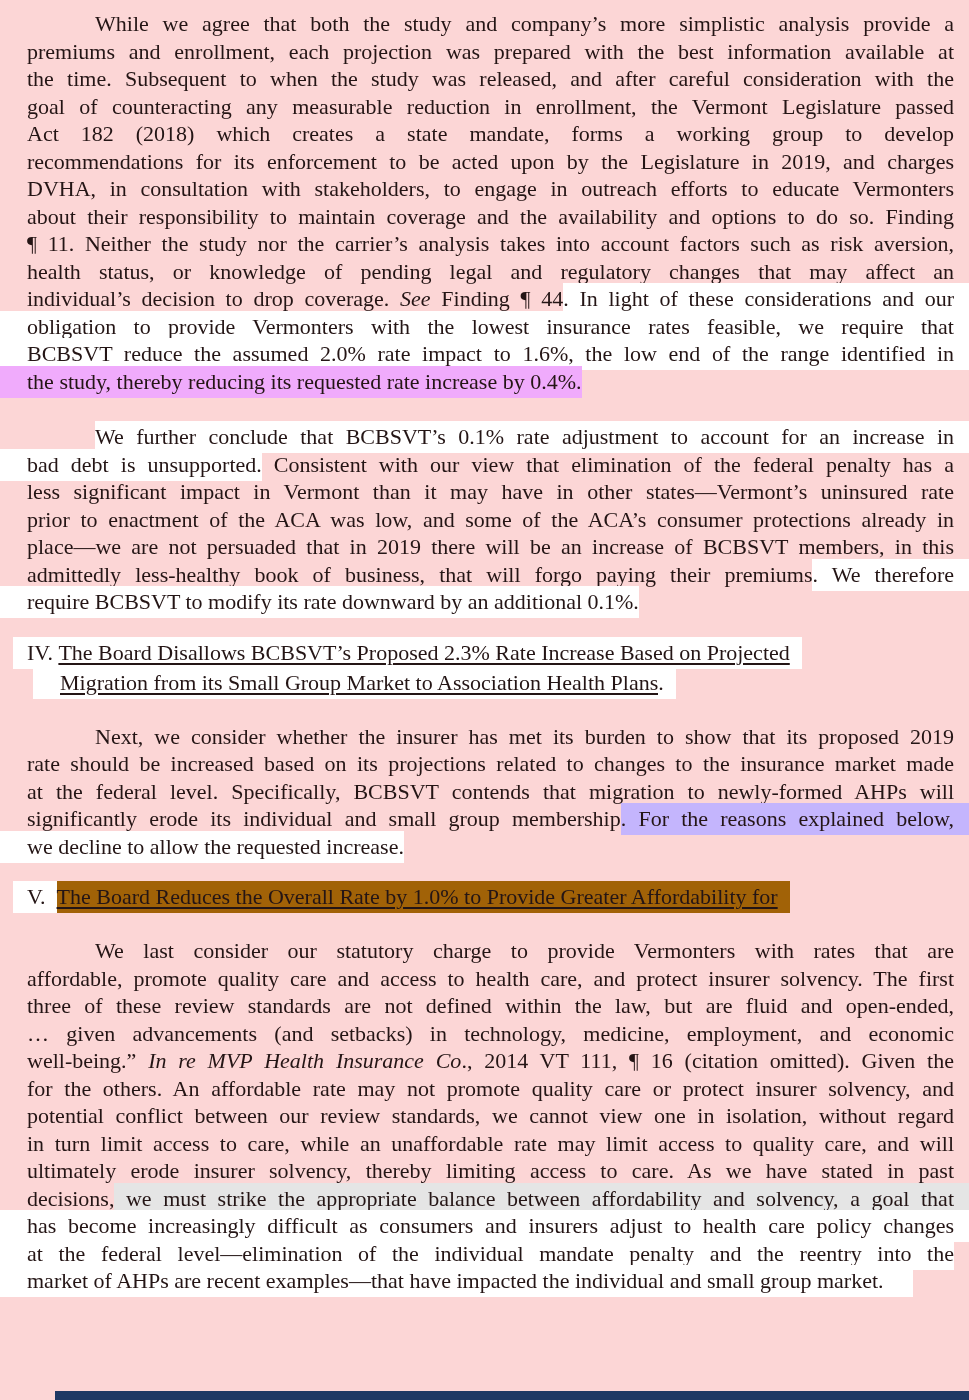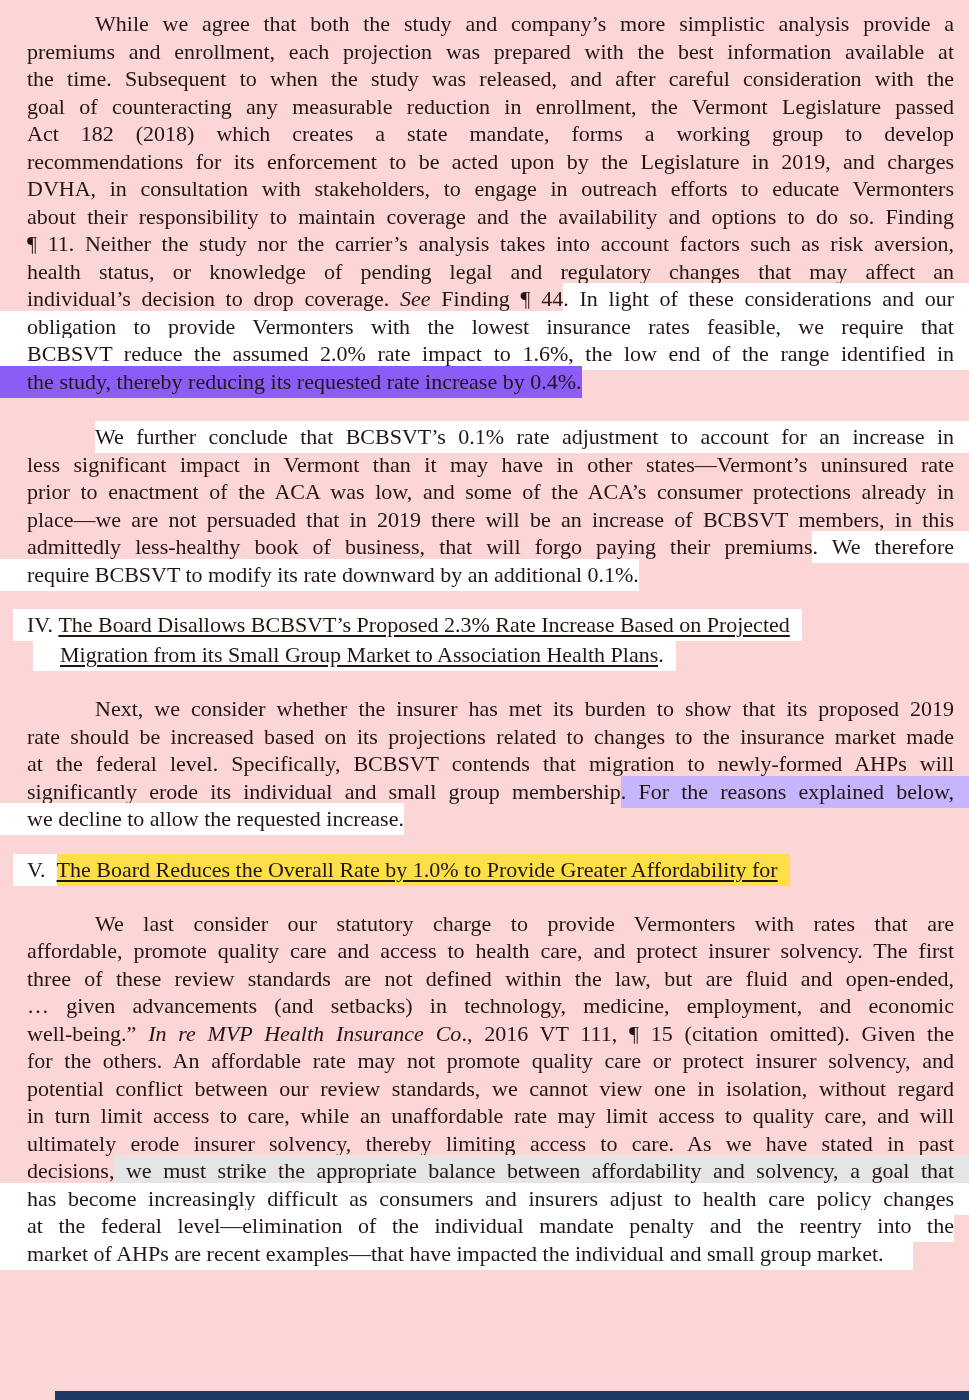--- a/index.html
+++ b/index.html
@@ -83,50 +83,51 @@
         <div class="line"><span class="">goal of counteracting any measurable reduction in enrollment, the Vermont Legislature passed</span></div>
         <div class="line"><span class="">Act 182 (2018) which creates a state mandate, forms a working group to develop</span></div>
         <div class="line"><span class="">recommendations for its enforcement to be acted upon by the Legislature in 2019, and charges</span></div>
         <div class="line"><span class="">DVHA, in consultation with stakeholders, to engage in outreach efforts to educate Vermonters</span></div>
         <div class="line"><span class="">about their responsibility to maintain coverage and the availability and options to do so. Finding</span></div>
         <div class="line"><span class="">¶ 11. Neither the study nor the carrier’s analysis takes into account factors such as risk aversion,</span></div>
         <div class="line"><span class="">health status, or knowledge of pending legal and regulatory changes that may affect an</span></div>
         <div class="line"><span class="">individual’s decision to drop coverage. </span><span class="it ">See</span><span class=""> Finding ¶ 44</span><span class="hl br " style="background: rgb(255, 255, 255);">. In light of these considerations and our</span></div>
         <div class="line"><span class="hl bl br " style="background: rgb(255, 255, 255);">obligation to provide Vermonters with the lowest insurance rates feasible, we require that</span></div>
         <div class="line"><span class="hl bl br " style="background: rgb(255, 255, 255);">BCBSVT reduce the assumed 2.0% rate impact to 1.6%, the low end of the range identified in</span></div>
-        <div class="line last"><span class="hl bl " style="background: #8b5cf6;">the study, thereby reducing its requested rate increase by 0.4%.</span></div>
+        <div class="line last"><span class="hl bl " style="background: #f0abfc;">the study, thereby reducing its requested rate increase by 0.4%.</span></div>
       </div>
       <div class="block p b-paragraph-bad-debt">
         <div class="line ind"><span class="hl br " style="background: rgb(255, 255, 255);">We further conclude that BCBSVT’s 0.1% rate adjustment to account for an increase in</span></div>
+        <div class="line"><span class="hl bl " style="background: rgb(255, 255, 255);">bad debt is unsupported.</span><span class=""> Consistent with our view that elimination of the federal penalty has a</span></div>
         <div class="line"><span class="">less significant impact in Vermont than it may have in other states—Vermont’s uninsured rate</span></div>
         <div class="line"><span class="">prior to enactment of the ACA was low, and some of the ACA’s consumer protections already in</span></div>
         <div class="line"><span class="">place—we are not persuaded that in 2019 there will be an increase of BCBSVT members, in this</span></div>
         <div class="line"><span class="">admittedly less-healthy book of business, that will forgo paying their premiums</span><span class="hl br " style="background: rgb(255, 255, 255);">. We therefore</span></div>
         <div class="line last"><span class="hl bl " style="background: rgb(255, 255, 255);">require BCBSVT to modify its rate downward by an additional 0.1%.</span></div>
       </div>
       <div class="block h b-heading-iv">
         <div class="line"><span class="hl hbl " style="background: rgb(255, 255, 255);">IV.&nbsp;</span><span class="hl un hbr " style="background: rgb(255, 255, 255);">The Board Disallows BCBSVT’s Proposed 2.3% Rate Increase Based on Projected</span></div>
         <div class="line ti33"><span class="hl un bl " style="background: rgb(255, 255, 255);">Migration from its Small Group Market to Association Health Plans</span><span class="hl hbr " style="background: rgb(255, 255, 255);">.</span></div>
       </div>
       <div class="block p b-paragraph-ahp">
         <div class="line ind"><span class="">Next, we consider whether the insurer has met its burden to show that its proposed 2019</span></div>
         <div class="line"><span class="">rate should be increased based on its projections related to changes to the insurance market made</span></div>
         <div class="line"><span class="">at the federal level. Specifically, BCBSVT contends that migration to newly-formed AHPs will</span></div>
         <div class="line"><span class="">significantly erode its individual and small group membership</span><span class="hl br " style="background: #c4b5fd;">. For the reasons explained below,</span></div>
         <div class="line last"><span class="hl bl " style="background: rgb(255, 255, 255);">we decline to allow the requested increase.</span></div>
       </div>
       <div class="block h b-heading-v">
-        <div class="line"><span class="hl hbl " style="background: rgb(255, 255, 255);">V.&nbsp;&nbsp;</span><span class="hl un hbr " style="background: #fde047;">The Board Reduces the Overall Rate by 1.0% to Provide Greater Affordability for</span></div>
+        <div class="line"><span class="hl hbl " style="background: rgb(255, 255, 255);">V.&nbsp;&nbsp;</span><span class="hl un hbr " style="background: #a16207;">The Board Reduces the Overall Rate by 1.0% to Provide Greater Affordability for</span></div>
       </div>
       <div class="block p b-paragraph-affordability">
         <div class="line ind"><span class="">We last consider our statutory charge to provide Vermonters with rates that are</span></div>
         <div class="line"><span class="">affordable, promote quality care and access to health care, and protect insurer solvency. The first</span></div>
         <div class="line"><span class="">three of these review standards are not defined within the law, but are fluid and open-ended,</span></div>
         <div class="line"><span class="">… given advancements (and setbacks) in technology, medicine, employment, and economic</span></div>
-        <div class="line"><span class="">well-being.” </span><span class="it ">In re MVP Health Insurance Co</span><span class="">., 2016 VT 111, ¶ 15 (citation omitted). Given the</span></div>
+        <div class="line"><span class="">well-being.” </span><span class="it ">In re MVP Health Insurance Co</span><span class="">., 2014 VT 111, ¶ 16 (citation omitted). Given the</span></div>
         <div class="line"><span class="">for the others. An affordable rate may not promote quality care or protect insurer solvency, and</span></div>
         <div class="line"><span class="">potential conflict between our review standards, we cannot view one in isolation, without regard</span></div>
         <div class="line"><span class="">in turn limit access to care, while an unaffordable rate may limit access to quality care, and will</span></div>
         <div class="line"><span class="">ultimately erode insurer solvency, thereby limiting access to care. As we have stated in past</span></div>
         <div class="line"><span class="">decisions,</span><span class="hl br " style="background: #e5e5e5;"> we must strike the appropriate balance between affordability and solvency, a goal that</span></div>
         <div class="line"><span class="hl bl br " style="background: rgb(255, 255, 255);">has become increasingly difficult as consumers and insurers adjust to health care policy changes</span></div>
         <div class="line"><span class="hl bl " style="background: rgb(255, 255, 255);">at the federal level—elimination of the individual mandate penalty and the reentry into the</span></div>
         <div class="line last"><span class="hl bl br " style="background: rgb(255, 255, 255);">market of AHPs are recent examples—that have impacted the individual and small group market.</span></div>
       </div>
     </div>

